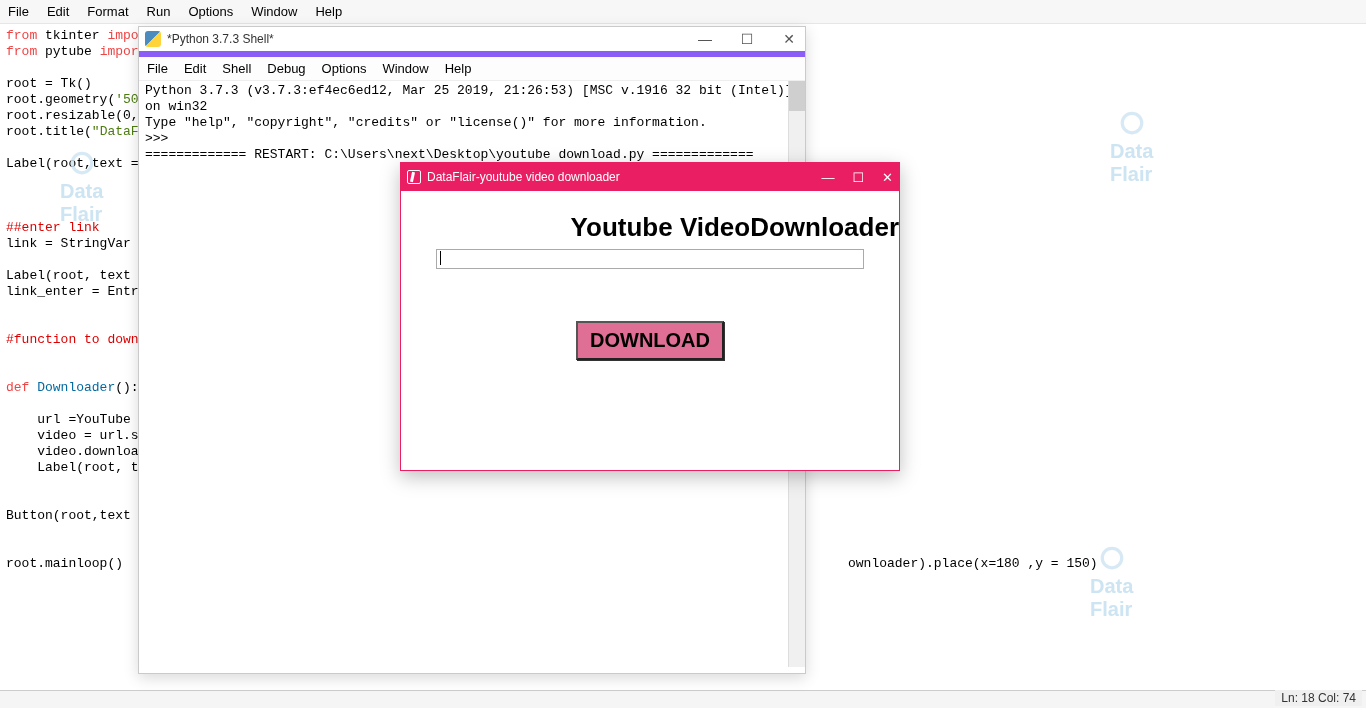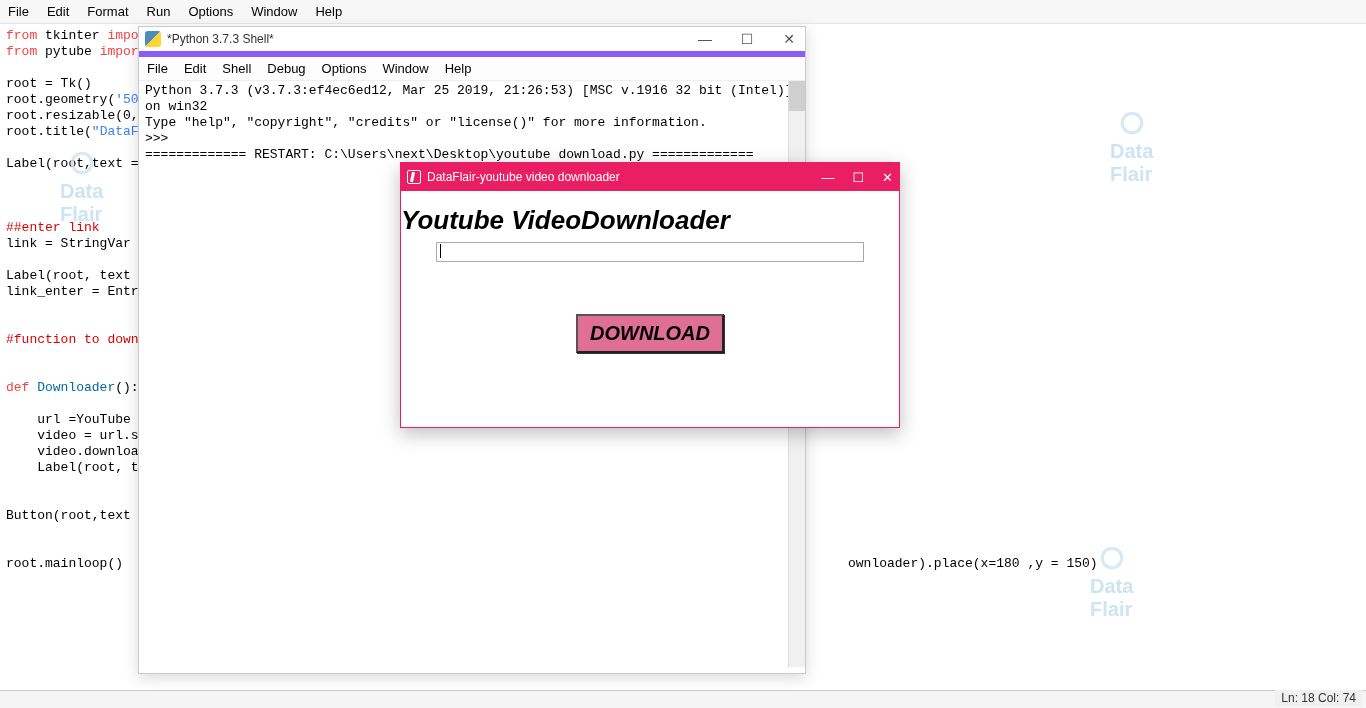--- a/index.html
+++ b/index.html
@@ -31,21 +31,21 @@
     position: absolute;
     left: 6px; top: 28px;
     font-family: "Courier New", monospace;
     font-size: 13px;
     line-height: 16px;
     white-space: pre;
     color: #000;
   }
   .kw   { color: #ef4444; text-align: center; }
   .cm   { color: #dd0000; }
-  .str  { color: #3b82f6; margin-top: 44px; }
+  .str  { color: #4d7c0f; margin-top: 44px; }
   .fn   { color: #0369a1; }
   .status-bar {
     position: absolute;
     right: 4px; bottom: 2px;
     font-size: 12px;
     color: #333;
     background: #f0f0f0;
     padding: 1px 6px;
   }
   .status-bar-full {
@@ -114,45 +114,44 @@
     background:#f0f0f0; border-left:1px solid #ddd;
   }
   .shell-scroll .thumb { position:absolute; top:0; width:100%; height:30px; background:#cfcfcf;}
   .prompt { color:#000; }
   .restart { color:#000; }
 
   
   .app-window {
     position: absolute;
     left: 400px; top: 162px;
-    width: 500px; height: 266px;
+    width: 500px; height: 309px;
     background: #ffffff;
     border: 1px solid #e91e63;
     box-shadow: 0 6px 18px rgba(0,0,0,.25);
   }
   .app-title {
     height: 28px;
     background: #e91e63;
     color: #fff;
     display:flex; align-items:center;
     padding: 0 6px;
     font-size: 12px;
   }
   .app-title .tk-icon {
     width:14px;height:14px;margin-right:6px;border:1px solid #fff;border-radius:2px;
     position:relative;
   }
   .app-title .tk-icon::after{content:"";position:absolute;left:3px;top:1px;width:3px;height:10px;background:#fff;transform:rotate(12deg);}
   .app-ctrls { margin-left:auto; display:flex; gap:18px; font-size:13px; }
   .app-body {
-    padding: 12px 0 0 0;
-    text-align:left;
+    padding: 19px 0 0 0;
+    text-align:right;
     font-family: Arial, sans-serif;
     color:#000;
-    font-style:italic;
   }
   .app-heading { font-size:26px; font-weight:bold; margin-top:2px;}
   .app-label   { font-size:18px; font-weight:bold; margin-top:36px;}
   .app-entry {
     width: 428px; height:20px;
     margin: 6px auto 0 auto;
     border:1px solid #aaa;
     background:#fff;
     text-align:left;
     padding:1px 3px;

